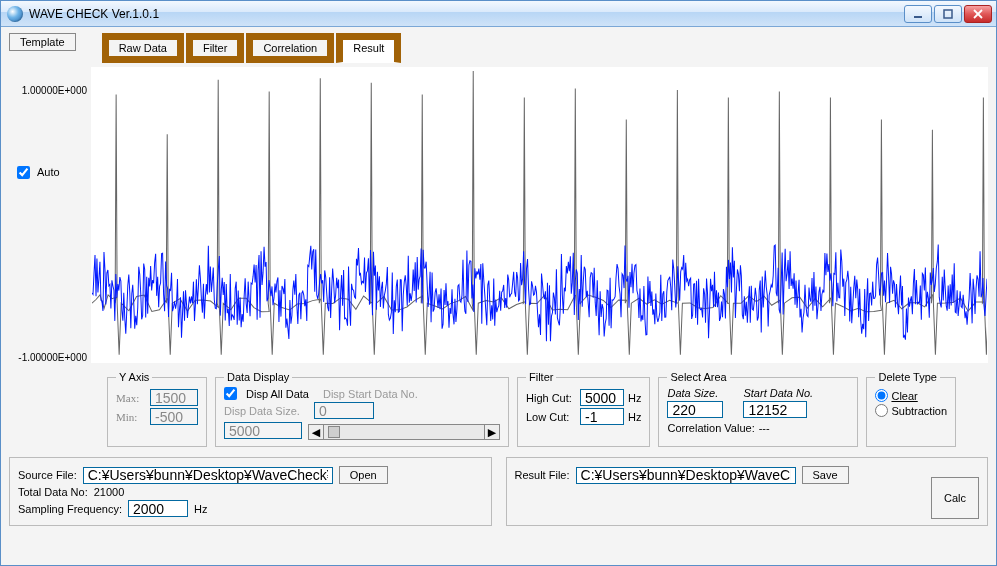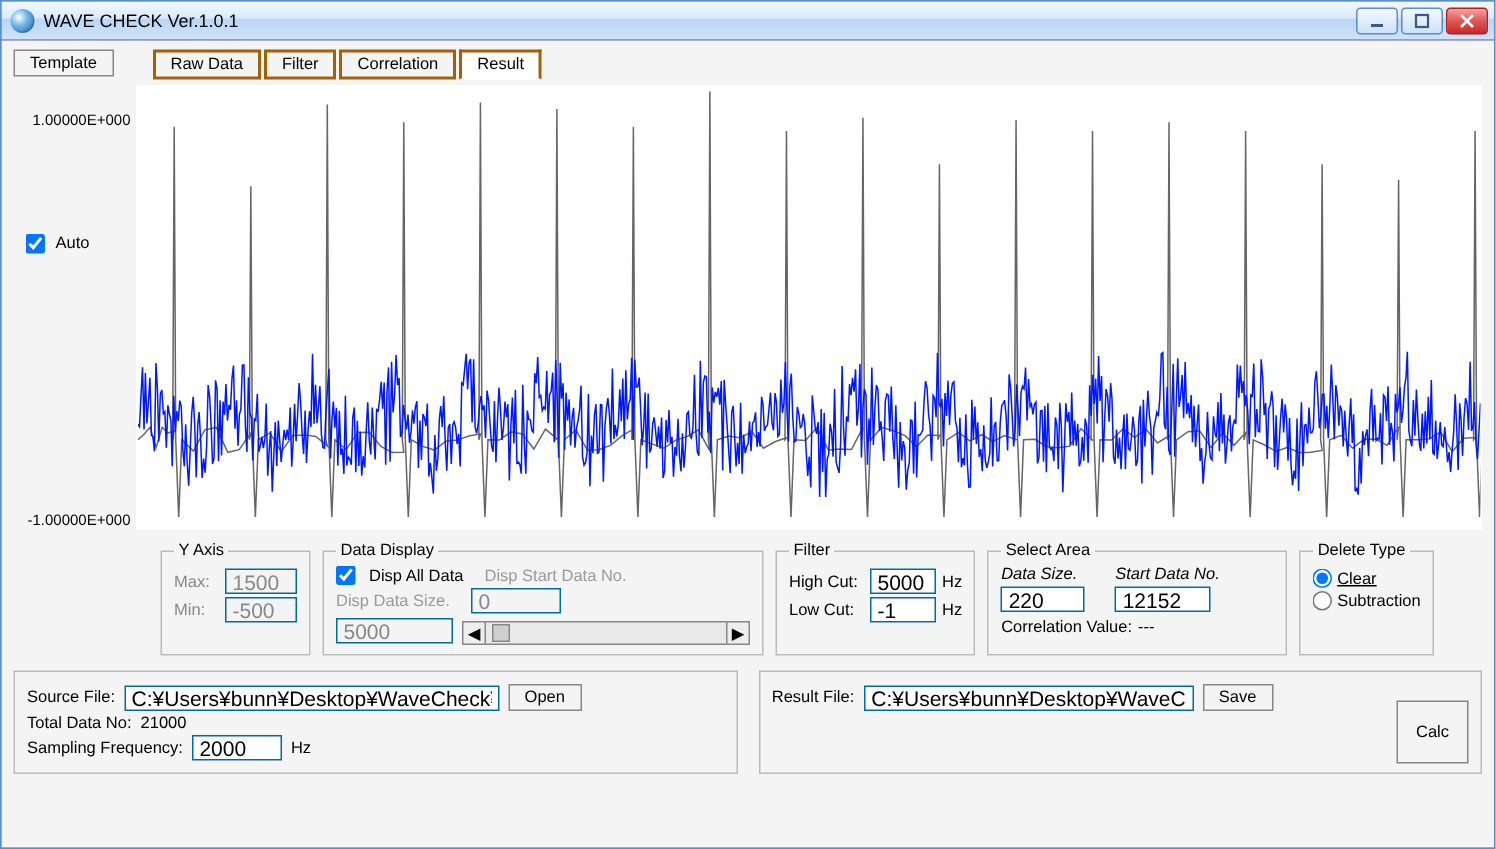--- a/index.html
+++ b/index.html
@@ -62,21 +62,21 @@
   .btnlike {
     background: #f4f4f4;
     border: 1px solid #888;
     padding: 2px 10px;
     font-size: 11px;
     cursor: default;
   }
   .tabbar { display: flex; }
   .tab {
     padding: 2px 10px;
-    border: 2px solid #a16207;
+    border: 7px solid #a16207;
     background: #f4f4f4;
     margin-right: 2px;
     cursor: default;
   }
   .tab.active {
     background: #fff;
     border-bottom: 1px solid #fff;
     position: relative;
     z-index: 2;
   }
@@ -124,21 +124,21 @@
   .txtbox {
     font-family: inherit;
     font-size: 14px;
     border: 1px solid #0369a1;
     background: #fff;
     padding: 1px 4px;
     height: 17px;
   }
   .txtbox[readonly], .txtbox.dis { background: #f4f4f4; color:#888; }
   .yaxis .txtbox { width: 48px; }
-  .yaxis .fld-label { width: 30px; color:#888; }
+  .yaxis .fld-label { width: 30px; color:#888;font-family:Liberation Serif, serif; }
   .datadisplay .row1 { display:flex; align-items:center; gap:6px;}
   .datadisplay .sub { color:#999; }
   .scroll {
     display:flex; align-items:center; margin-top:3px;
   }
   .scroll .arrow {
     width:16px; height:16px; border:1px solid #888; background:#eee;
     display:flex;align-items:center;justify-content:center;
   }
   .scroll .track {

